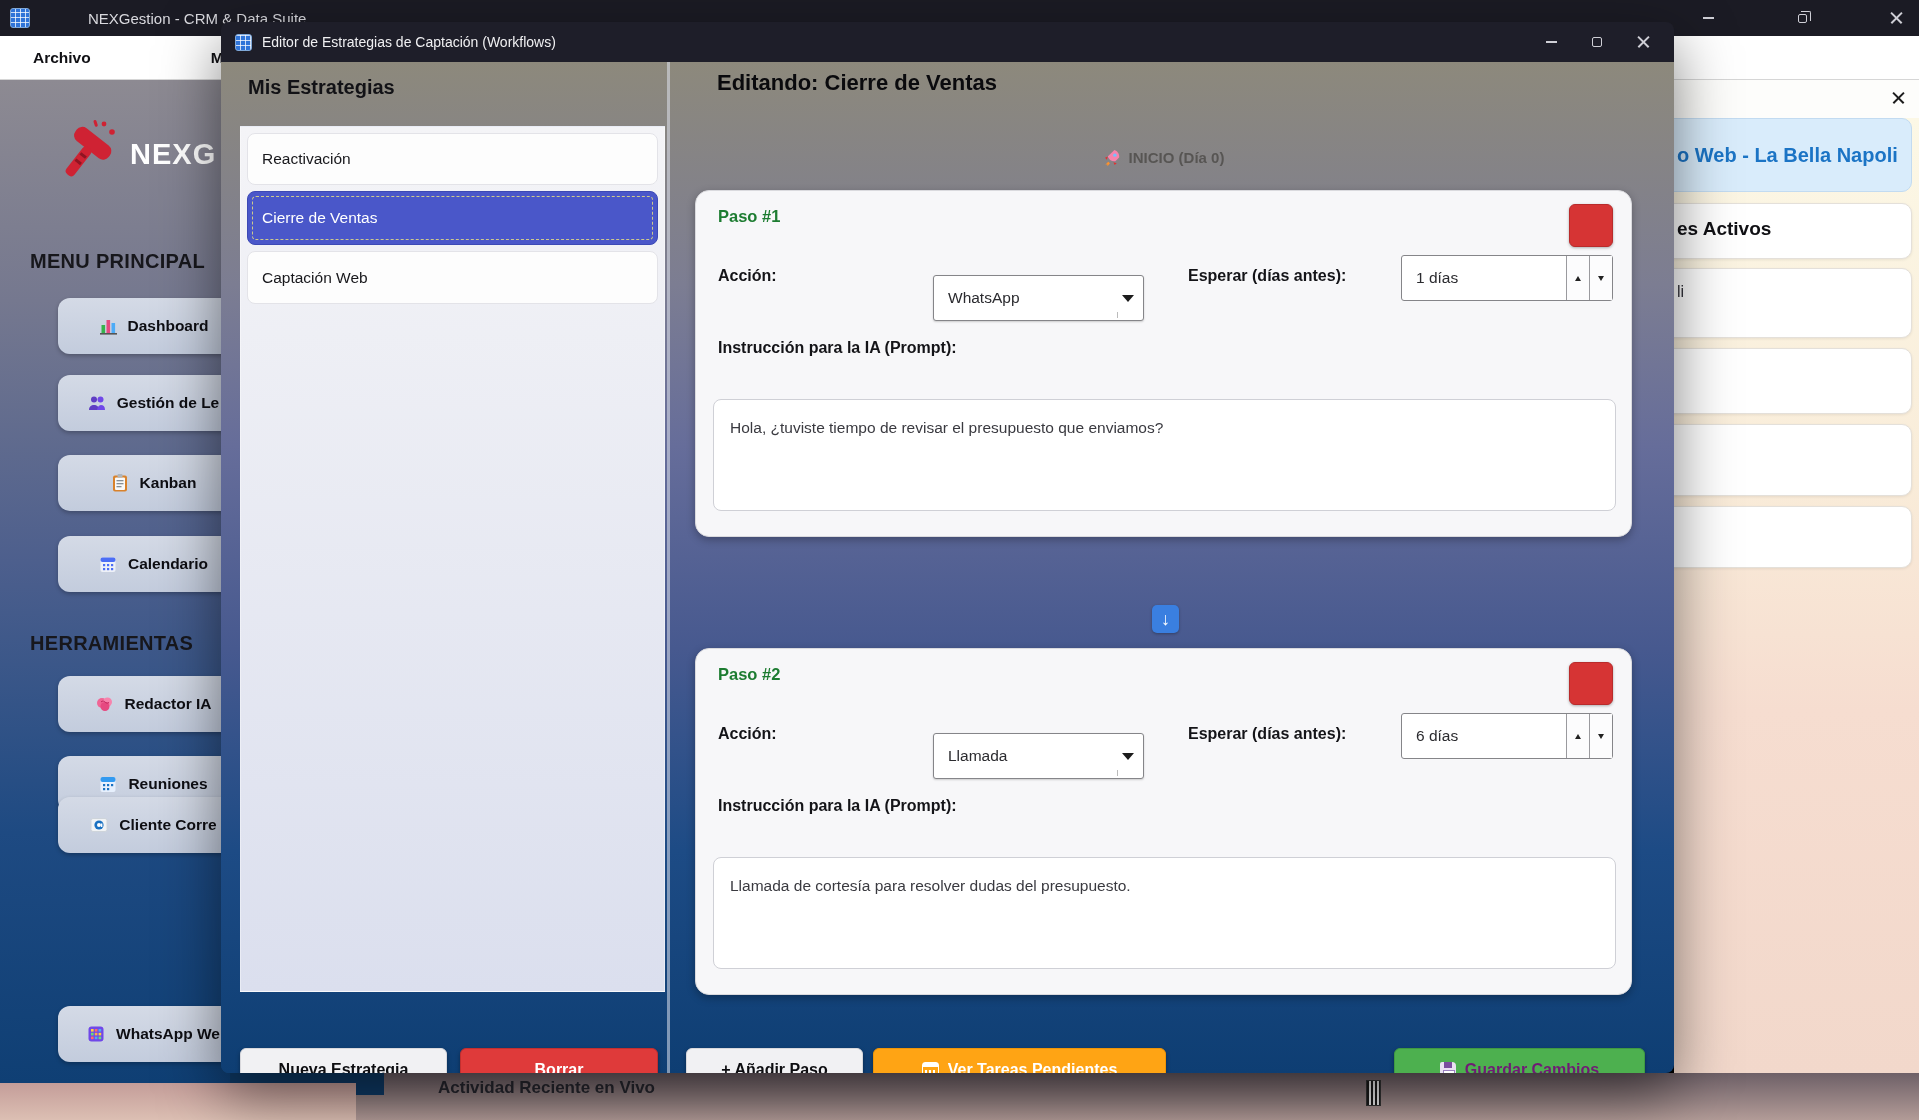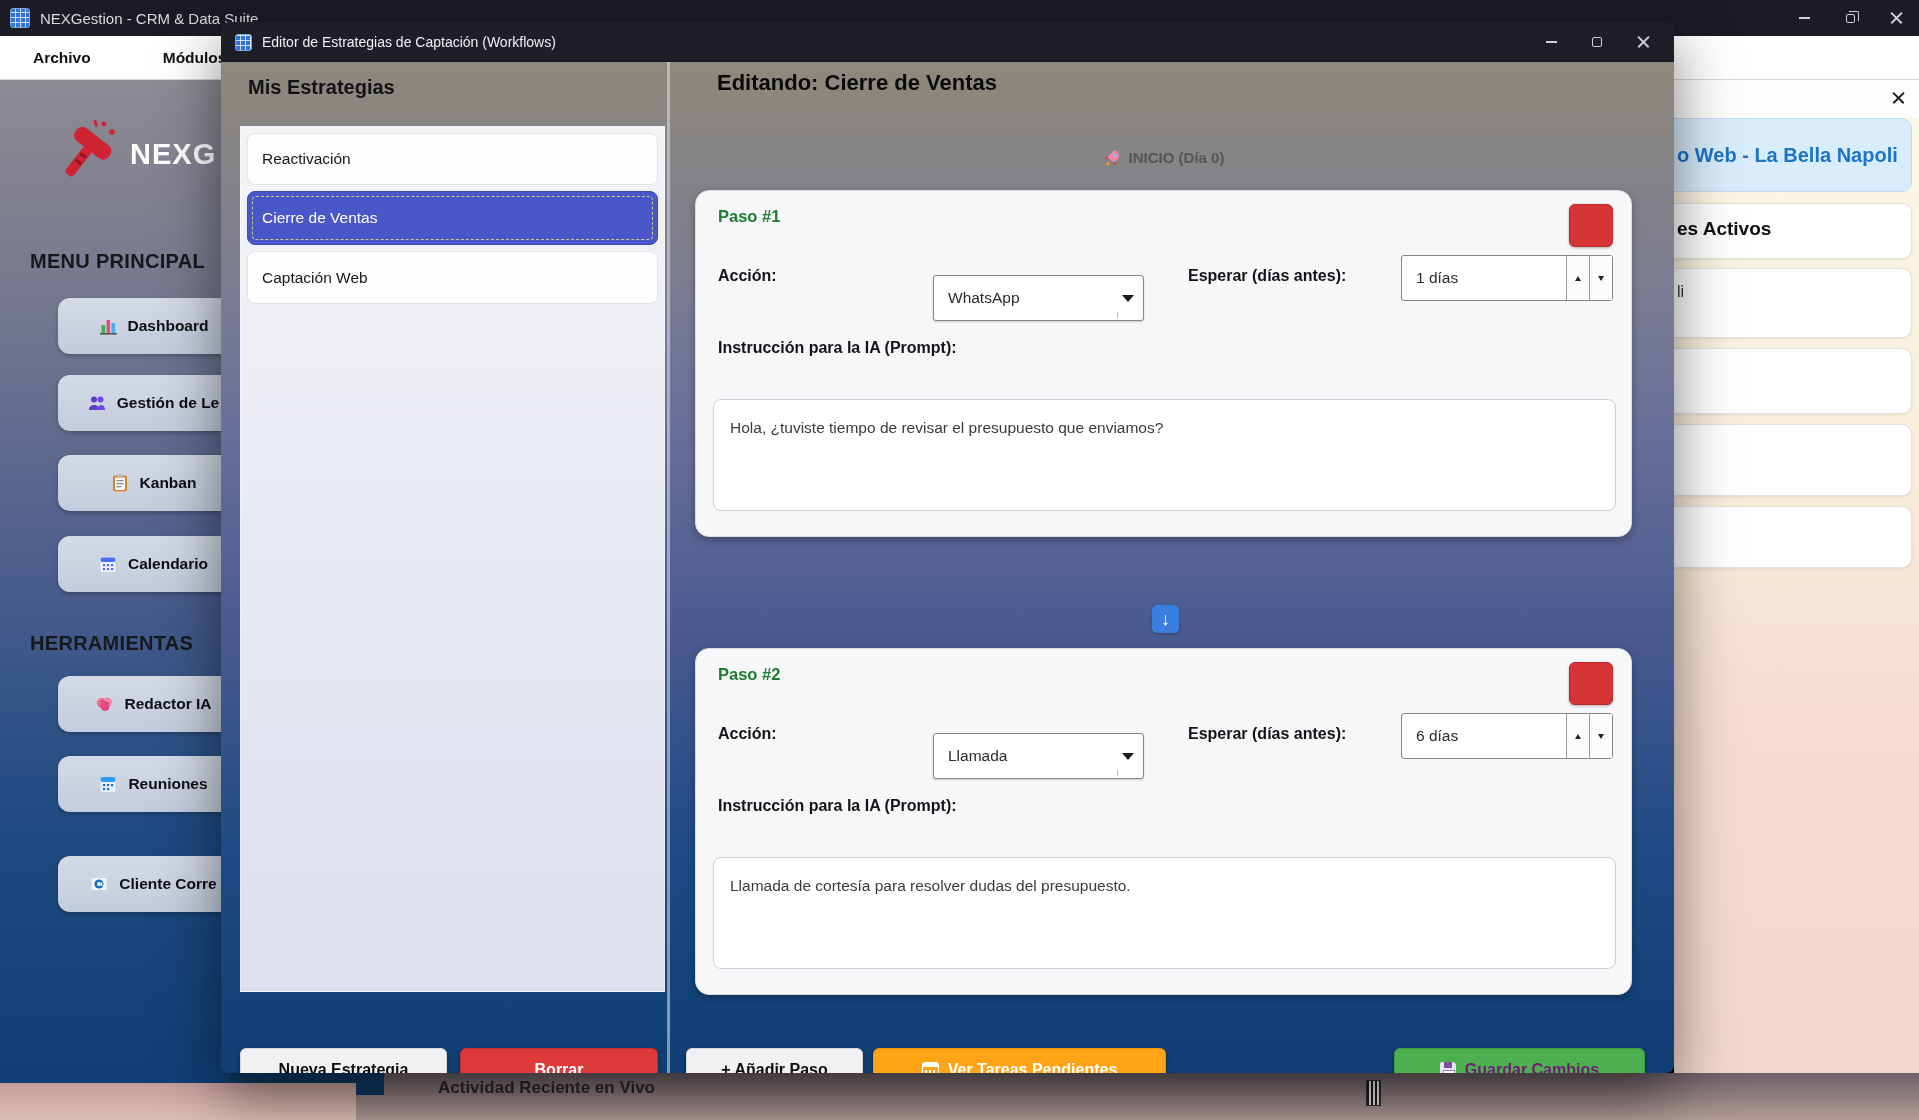--- a/index.html
+++ b/index.html
@@ -1,18 +1,18 @@
 <!DOCTYPE html>
 <html><head>
 <meta charset="utf-8">
 <style>
   * { margin:0; padding:0; box-sizing:border-box; }
   html,body { width:1919px; height:1120px; overflow:hidden; font-family:"Liberation Sans",sans-serif; background:#000; }
   .stage { position:absolute; inset:0; width:1919px; height:1120px; overflow:hidden; }
-  .abs { position:absolute; }
+  .abs { position:absolute;gap:48px; }
 
   
   .main-titlebar { left:0; top:0; width:1919px; height:36px; background:#1b1b24; display:flex; align-items:center; }
   .main-title { color:#d9d9de; font-size:15px; margin-left:10px; }
   .app-ico { width:20px; height:20px; margin-left:10px; border-radius:3px;
     background:#2f74d8 linear-gradient(180deg,#5aa0e8 0 30%,#2f74d8 30%);
     background-image:repeating-linear-gradient(0deg,transparent 0 4px,rgba(255,255,255,.75) 4px 5px),
                      repeating-linear-gradient(90deg,transparent 0 4px,rgba(255,255,255,.75) 4px 5px);
     border:1px solid #7fa8d8; }
   .winbtn { width:46px; height:100%; display:flex; align-items:center; justify-content:center; color:#cfcfd6; }
@@ -231,30 +231,47 @@
           <rect x="5" y="10" width="2.2" height="2.2"></rect>
             <rect x="9" y="10" width="2.2" height="2.2"></rect>
             <rect x="13" y="10" width="2.2" height="2.2"></rect>
           <rect x="5" y="14" width="2.2" height="2.2"></rect>
             <rect x="9" y="14" width="2.2" height="2.2"></rect>
         </g>
       </svg>
       <span class="lbl">Reuniones</span>
     </div>
 
-    <div class="side-btn" style="top:776px">
+    <div class="side-btn" style="top:717px">
       <svg class="micon" viewBox="0 0 20 20">
         <rect x="2" y="3.5" width="16" height="13" rx="2" fill="#f1f3f5" stroke="#ced4da"></rect>
         <circle cx="10" cy="10" r="4.6" fill="#1971c2"></circle>
         <circle cx="10" cy="10" r="2" fill="#fff"></circle>
         <rect x="12" y="8.5" width="1.4" height="3.5" fill="#fff"></rect>
       </svg>
       <span class="lbl">Cliente Corre</span>
     </div>
 
+    <div class="side-btn" style="top:926px">
+      <svg class="micon" viewBox="0 0 20 20">
+        <rect x="2.5" y="2.5" width="15" height="15" rx="3" fill="#7048e8"></rect>
+        <g>
+          <rect x="5" y="5" width="2.6" height="2.6" fill="#ffd43b"></rect>
+            <rect x="8.8" y="5" width="2.6" height="2.6" fill="#ff6b6b"></rect>
+            <rect x="12.6" y="5" width="2.6" height="2.6" fill="#4dabf7"></rect>
+          <rect x="5" y="8.8" width="2.6" height="2.6" fill="#69db7c"></rect>
+            <rect x="8.8" y="8.8" width="2.6" height="2.6" fill="#ffa94d"></rect>
+            <rect x="12.6" y="8.8" width="2.6" height="2.6" fill="#ffd43b"></rect>
+          <rect x="5" y="12.6" width="2.6" height="2.6" fill="#ff6b6b"></rect>
+            <rect x="8.8" y="12.6" width="2.6" height="2.6" fill="#4dabf7"></rect>
+            <rect x="12.6" y="12.6" width="2.6" height="2.6" fill="#69db7c"></rect>
+        </g>
+      </svg>
+      <span class="lbl">WhatsApp We</span>
+    </div>
   </div>
 
   <div class="abs activity-strip"></div>
   <div class="abs navy-notch"></div>
   <div class="abs pink-strip"></div>
   <div class="abs activity-title">Actividad Reciente en Vivo</div>
   <div class="abs stripes-ico"></div>
 
   <div class="abs right-head"></div>
   <div class="abs right-bg"></div>

